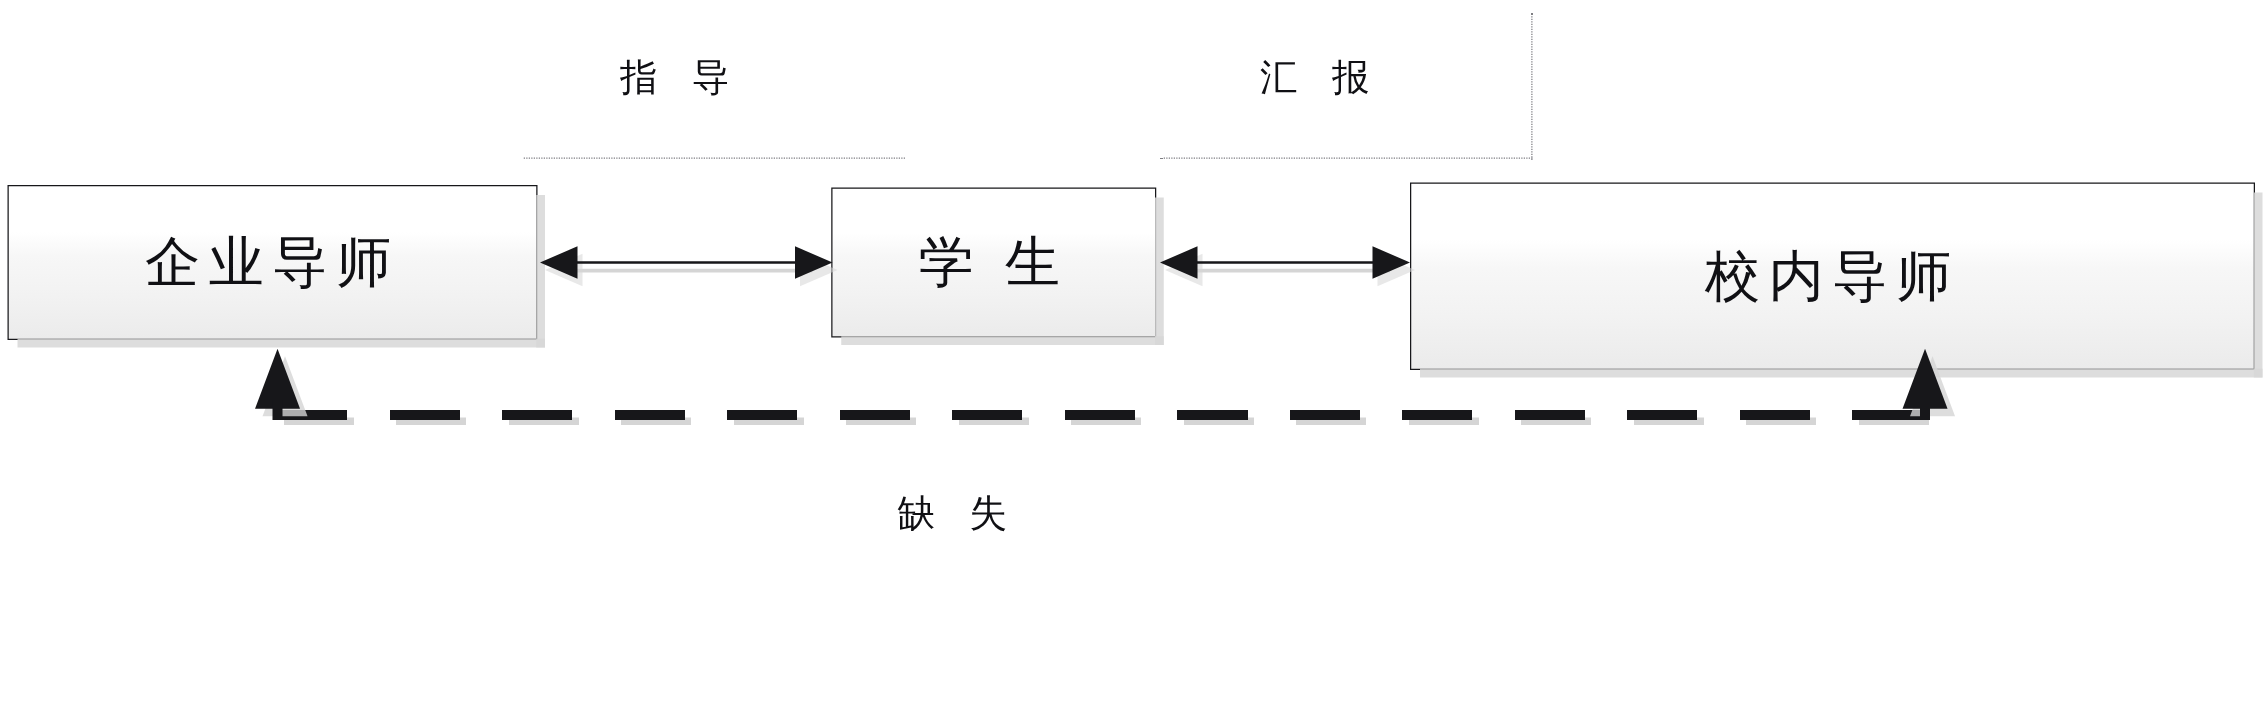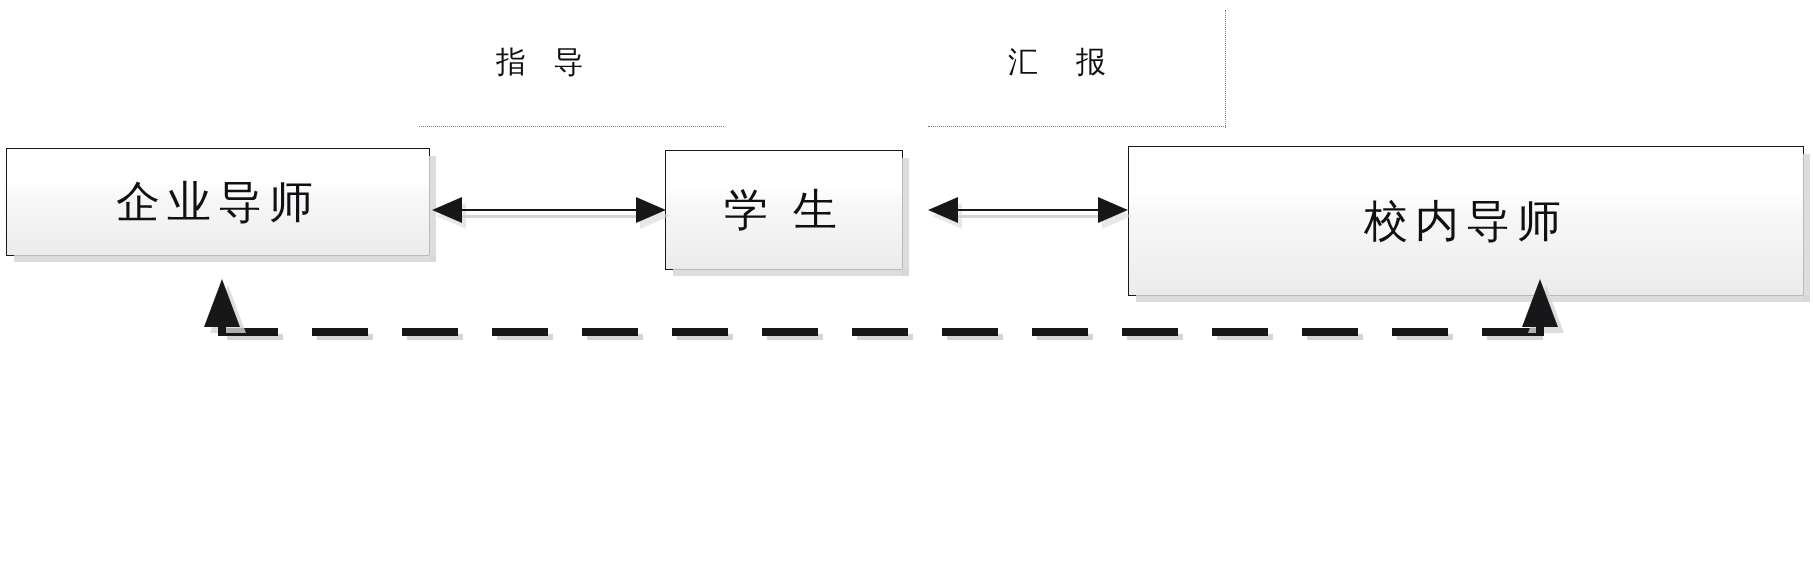--- a/index.html
+++ b/index.html
@@ -54,22 +54,22 @@
   .node-label {
     position: relative;
     z-index: 2;
     font-size: 44px;
     color: #101014;
     letter-spacing: 7px;
     white-space: nowrap;
     font-family: "Liberation Serif", "DejaVu Serif", serif;
   }
 
-  #box-mentor-enterprise { left: 6px;    top: 148px; width: 424px; height: 108px; }
-  #box-student           { left: 665px;  top: 150px; width: 238px; height: 120px; }
+  #box-mentor-enterprise { left: 6px;    top: 148px; width: 424px; height: 124px; }
+  #box-student           { left: 665px;  top: 150px; width: 260px; height: 120px; }
   #box-mentor-campus     { left: 1128px; top: 146px; width: 676px; height: 150px; }
 
   
   .dbl-arrow {
     position: absolute;
     height: 26px;
   }
   .dbl-arrow .shaft {
     position: absolute;
     left: 20px;
@@ -112,21 +112,21 @@
   
   .edge-label {
     position: absolute;
     font-size: 30px;
     color: #101014;
     letter-spacing: 10px;
     white-space: nowrap;
     font-family: "Liberation Serif", "DejaVu Serif", serif;
   }
   #label-guidance { left: 496px; top: 42px; }
-  #label-report   { left: 1008px; top: 42px; font-family: Liberation Mono, monospace; }
+  #label-report   { left: 1008px; top: 42px; }
   #label-missing  { left: 718px; top: 391px; }
 
   
   .leader {
     position: absolute;
     border-top: 1.5px dotted #7d7d82;
   }
   .leader-v {
     position: absolute;
     border-left: 1.5px dotted #7d7d82;
@@ -192,20 +192,21 @@
 <div id="canvas">
 
   <div class="leader" id="leader-guidance"></div>
   <div class="leader" id="leader-report-h"></div>
   <div class="leader-v" id="leader-report-v"></div>
 
   <div class="edge-label" id="label-guidance">指 导</div>
 
   <div class="edge-label" id="label-report">汇 报</div>
 
+  <div class="edge-label" id="label-missing">缺  失</div>
 
   <div class="node-box" id="box-mentor-enterprise">
     <span class="shadow-r"></span>
     <span class="shadow-b"></span>
     <span class="node-label">企业导师</span>
   </div>
 
   <div class="node-box" id="box-student">
     <span class="shadow-r"></span>
     <span class="shadow-b"></span>

